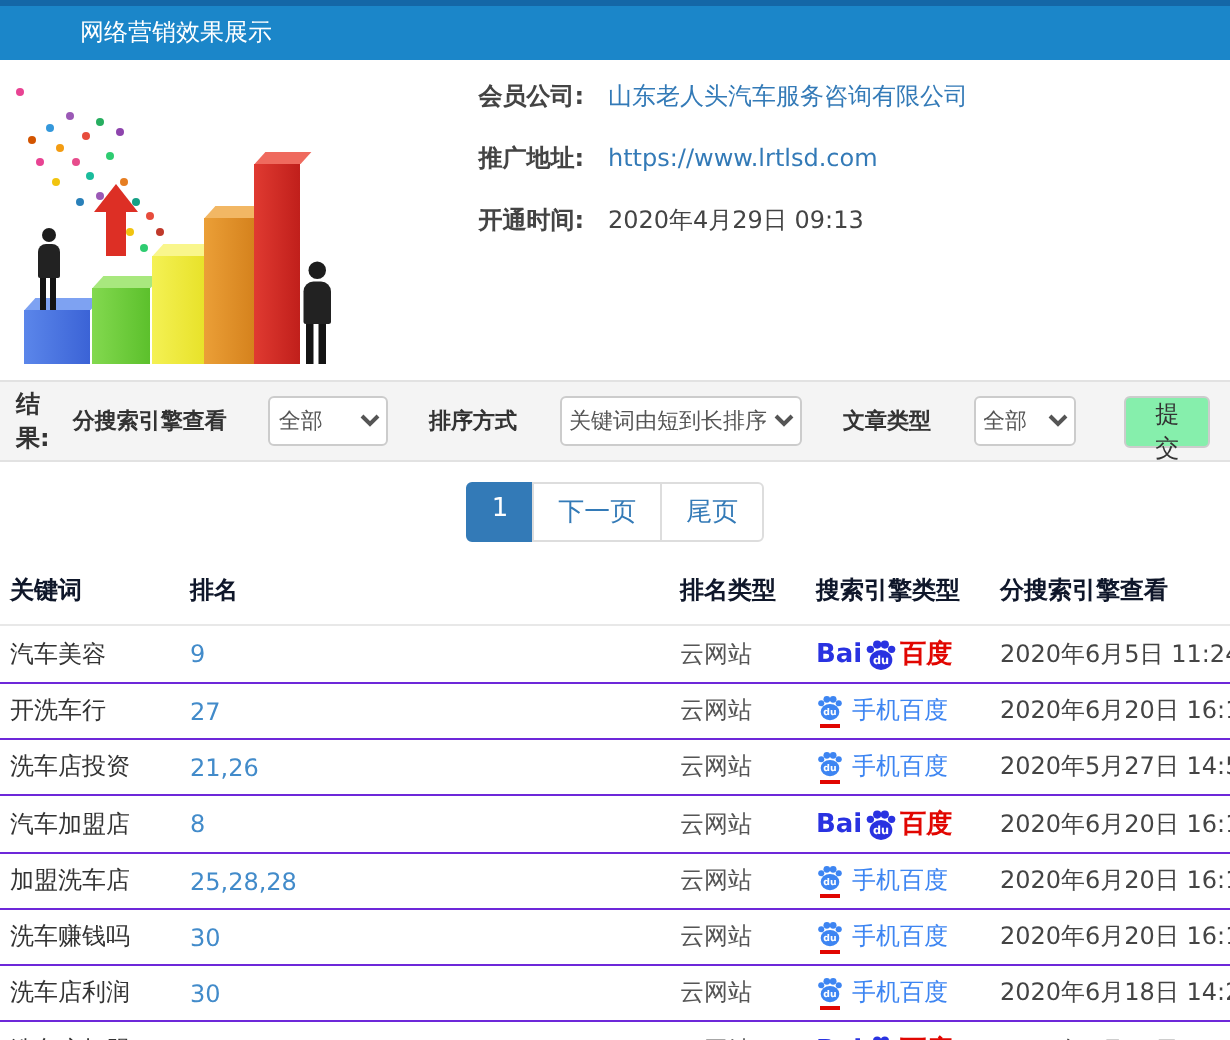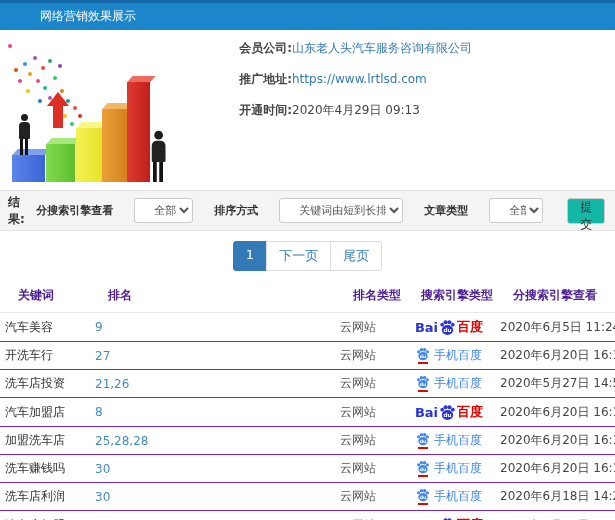--- a/index.html
+++ b/index.html
@@ -10,21 +10,21 @@
   
   .topbar { height:30px; background:#1b86c9; border-top:3px solid #1467a7; color:#fff;
             line-height:27px; padding-left:40px; font-size:12px; }
 
   
   .info-section { display:flex; height:160px;gap:28px; }
   .illustration { position:relative; width:172px; height:160px; flex:none; }
   .info-list { flex:1; padding-top:10px; }
   .info-row { display:flex; align-items:baseline; margin-bottom:14px; }
   .info-label { width:92px; text-align:right; font-weight:bold; color:#444; flex:none; }
-  .info-value { margin-left:0; }
+  .info-value { margin-left:12px; }
   a.blue-link, .blue-link { color:#337ab7; text-decoration:none; cursor:pointer; }
   .plain-value { color:#444; }
   .count-orange { color:#f25321; }
   .count-unit { color:#428bca; }
 
   
   .bar { position:absolute; bottom:8px; }
   .bar::before { content:''; position:absolute; top:-6px; left:3px; width:100%; height:6px;
                  transform:skewX(-42deg); }
   .bar-blue   { left:12px;  width:33px; height:27px; background:linear-gradient(90deg,#5b86ea,#3b63d6); }
@@ -60,43 +60,43 @@
   .man-left { left:16px; bottom:35px; }
   .man-right { right:6px; bottom:8px; transform:scale(1.25); transform-origin:bottom; }
 
   
   .filter-bar { height:41px; background:#f4f4f4; border-top:1px solid #e2e2e2; border-bottom:1px solid #e2e2e2;
                 display:flex; align-items:center; padding:0 10px 0 8px; }
   .filter-result-label { font-weight:bold; color:#333; }
   .filter-group { margin-left:auto; display:flex; align-items:center; gap:21px; }
   .filter-label { font-weight:bold; color:#333; font-size:11px; white-space:nowrap; }
   .filter-select { height:25px; border:1px solid #ccc; border-radius:3px; background:#fff; color:#555;
-                   font-size:11px; font-family:Liberation Mono, monospace;padding-left:15px; }
+                   font-size:11px; font-family:Liberation Sans, sans-serif; }
   .sel-engine { width:62px; } .sel-sort { width:124px; } .sel-article { width:54px; }
-  .submit-btn { height:26px; padding:0 9px; background:#14b8a6; border:1px solid #ccc; border-radius:3px;
+  .submit-btn { height:26px; padding:0 9px; background:#86efac; border:1px solid #ccc; border-radius:3px;
                 color:#333; font-size:12px; font-family:inherit; cursor:pointer; margin-left:3px; }
 
   
   .pager-wrap { padding:10px 0 8px; text-align:center; }
   .pager { display:inline-flex; }
   .pager a { display:block; padding:5px 12px; border:1px solid #ddd; margin-left:-1px; background:#fff;
              color:#337ab7; text-decoration:none; font-size:13px; cursor:pointer; }
   .pager a:first-child { margin-left:0; border-radius:3px 0 0 3px; }
   .pager a:last-child { border-radius:0 3px 3px 0; }
   .pager a.active { background:#337ab7; border-color:#337ab7; color:#fff; }
 
   
   table.rank-table { width:100%; border-collapse:collapse; font-size:12px; table-layout:fixed; }
-  .rank-table th { text-align:left; font-weight:bold; color:#4c1d95; padding:8px 18px; border-bottom:1px solid #e8e8e8; white-space:nowrap; }
+  .rank-table th { text-align:left; font-weight:bold; color:#0f172a; padding:8px 5px; border-bottom:1px solid #e8e8e8; white-space:nowrap; }
   .rank-table td { padding:5px 5px; border-bottom:1px solid #6d28d9; white-space:nowrap; overflow:hidden; }
   .col-kw { width:90px; } .col-rank { width:245px; } .col-type { width:68px; } .col-eng { width:92px; } .col-time { width:120px; }
   .cell-rank { color:#428bca; cursor:pointer; }
   .cell-type { color:#555; }
   .cell-time { color:#444; }
-  .cell-eng { text-align:center; }
+  .cell-eng { text-align:left; }
 
   
   .logo-baidu { display:inline-flex; align-items:center; gap:1px; cursor:pointer; }
   .bd-bai { color:#2932e1; font-weight:bold; font-size:13px; }
   .bd-cn  { color:#e10601; font-weight:bold; font-size:13px; }
   .logo-mobile { display:inline-flex; align-items:center; gap:4px; cursor:pointer; }
   .mb-text { color:#3d85f2; font-size:12px; }
   .paw-wrap { display:inline-flex; flex-direction:column; align-items:center; }
   .paw-underline { width:10px; height:2px; background:#e10601; margin-top:1px; }
 </style>

